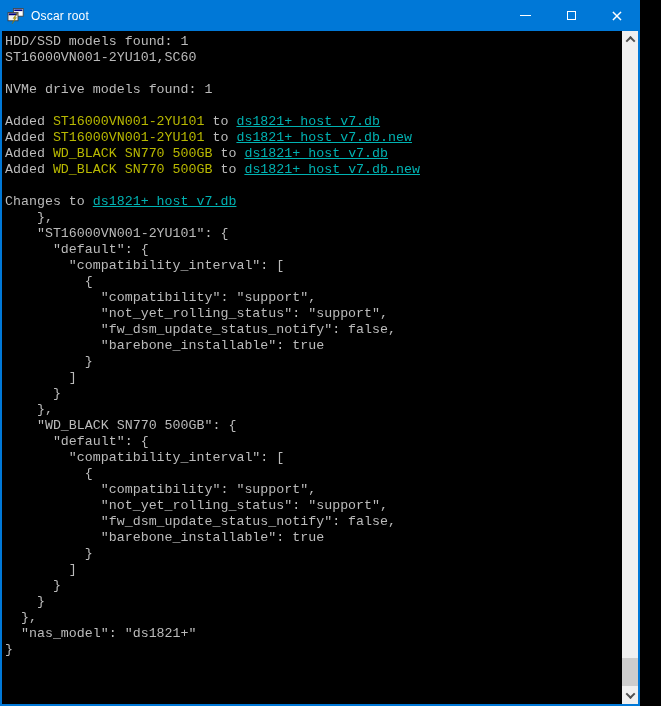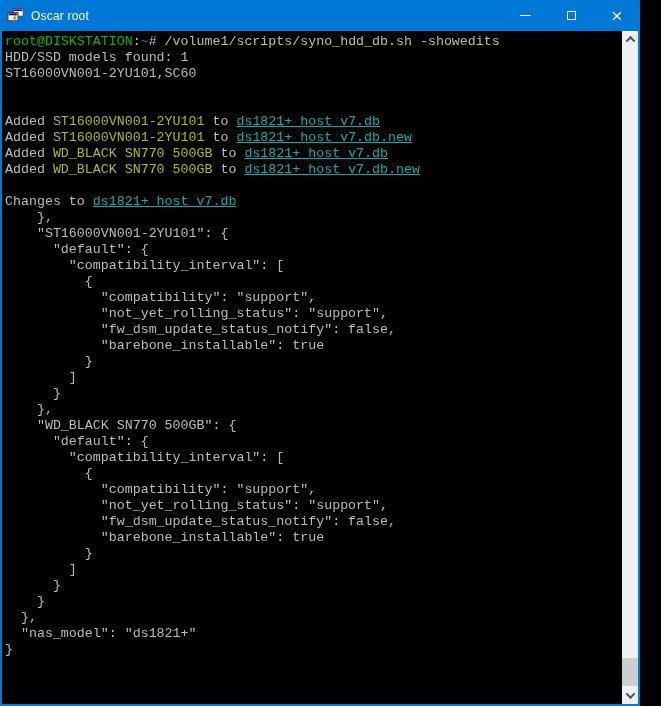--- a/index.html
+++ b/index.html
@@ -67,24 +67,24 @@
         <span class="glyph-max"></span>
       </div>
       <div class="cbtn">
         <span class="glyph-close">×</span>
       </div>
     </div>
   </div>
 
   <div class="tbody">
     <div class="terminal" id="terminal">
-        <div class="tline"><span class="c-green">root@DISKSTATION</span><span class="c-default">:</span><span class="c-blue">~</span><span class="c-default"># /volume1/scripts/syno_hdd_db.sh -showedits</span></div>
         <div class="tline"><span class="c-default">HDD/SSD models found: 1</span></div>
         <div class="tline"><span class="c-default">ST16000VN001-2YU101,SC60</span></div>
         <div class="tline"> </div>
+        <div class="tline"><span class="c-default">NVMe drive models found: 1</span></div>
         <div class="tline"> </div>
         <div class="tline"><span class="c-default">Added </span><span class="c-yellow">ST16000VN001-2YU101</span><span class="c-default"> to </span><span class="c-cyan">ds1821+_host_v7.db</span></div>
         <div class="tline"><span class="c-default">Added </span><span class="c-yellow">ST16000VN001-2YU101</span><span class="c-default"> to </span><span class="c-cyan">ds1821+_host_v7.db.new</span></div>
         <div class="tline"><span class="c-default">Added </span><span class="c-yellow">WD_BLACK SN770 500GB</span><span class="c-default"> to </span><span class="c-cyan">ds1821+_host_v7.db</span></div>
         <div class="tline"><span class="c-default">Added </span><span class="c-yellow">WD_BLACK SN770 500GB</span><span class="c-default"> to </span><span class="c-cyan">ds1821+_host_v7.db.new</span></div>
         <div class="tline"> </div>
         <div class="tline"><span class="c-default">Changes to </span><span class="c-cyan">ds1821+_host_v7.db</span></div>
         <div class="tline"><span class="c-default">    },</span></div>
         <div class="tline"><span class="c-default">    "ST16000VN001-2YU101": {</span></div>
         <div class="tline"><span class="c-default">      "default": {</span></div>

